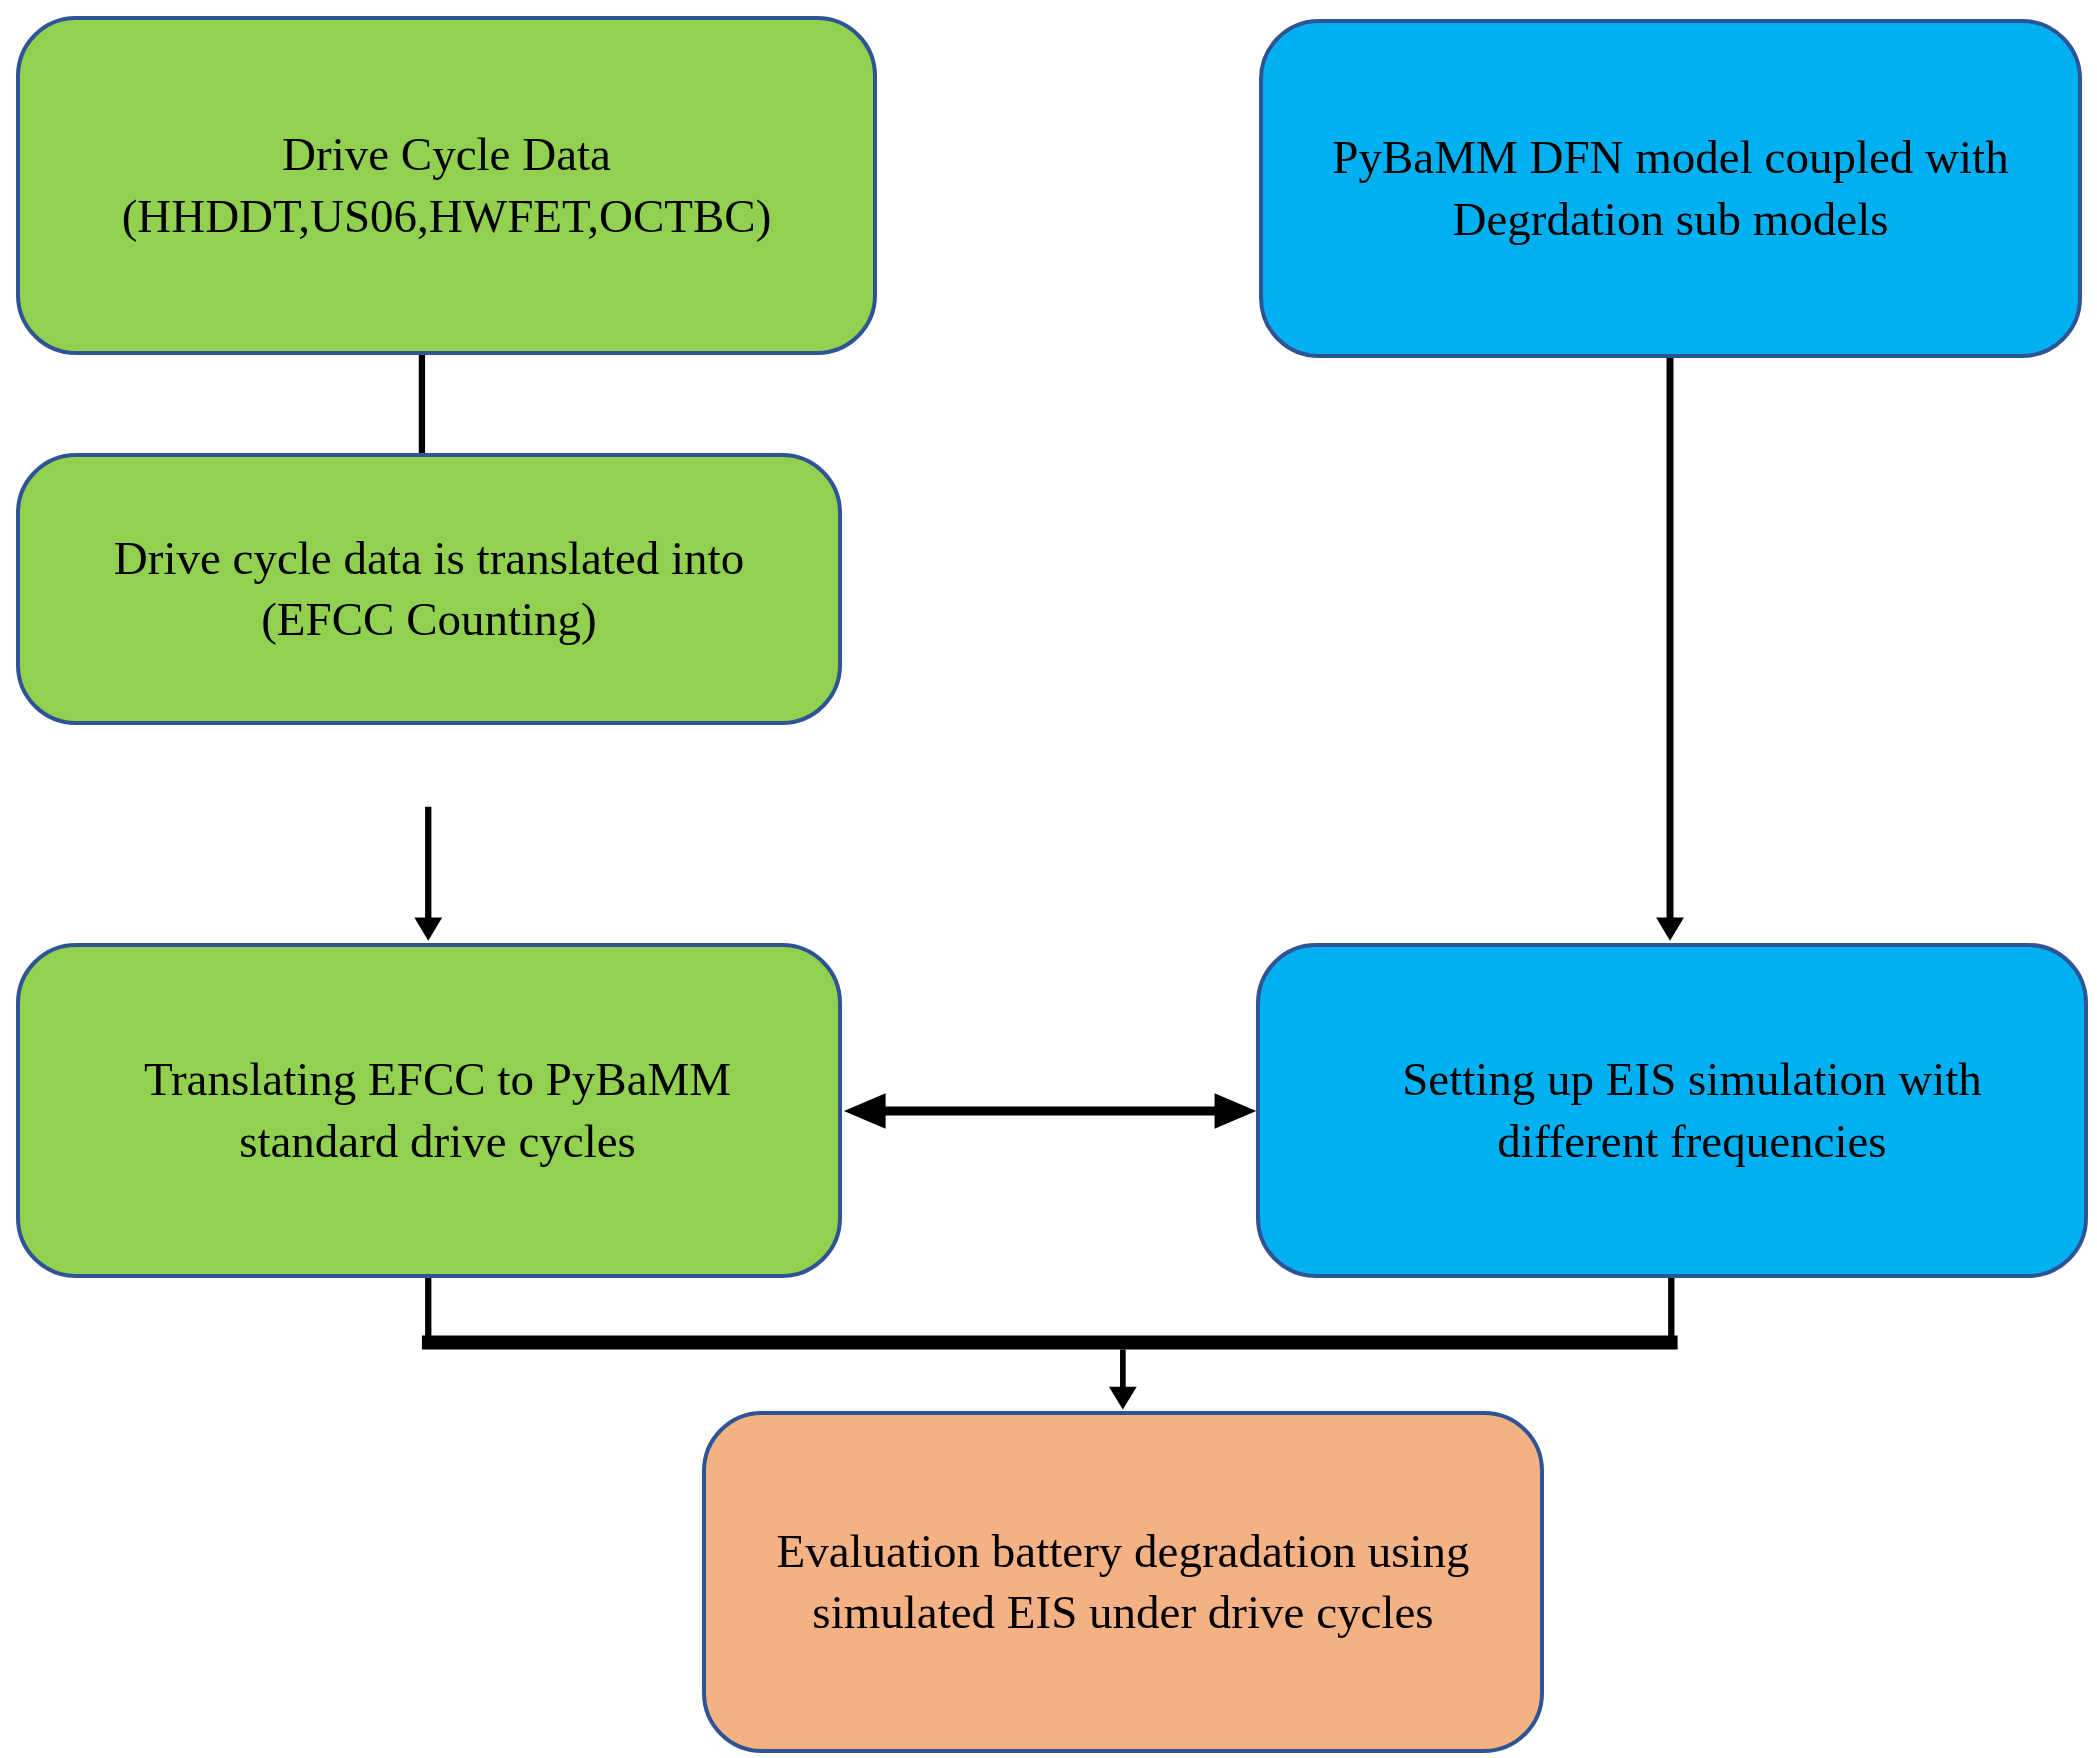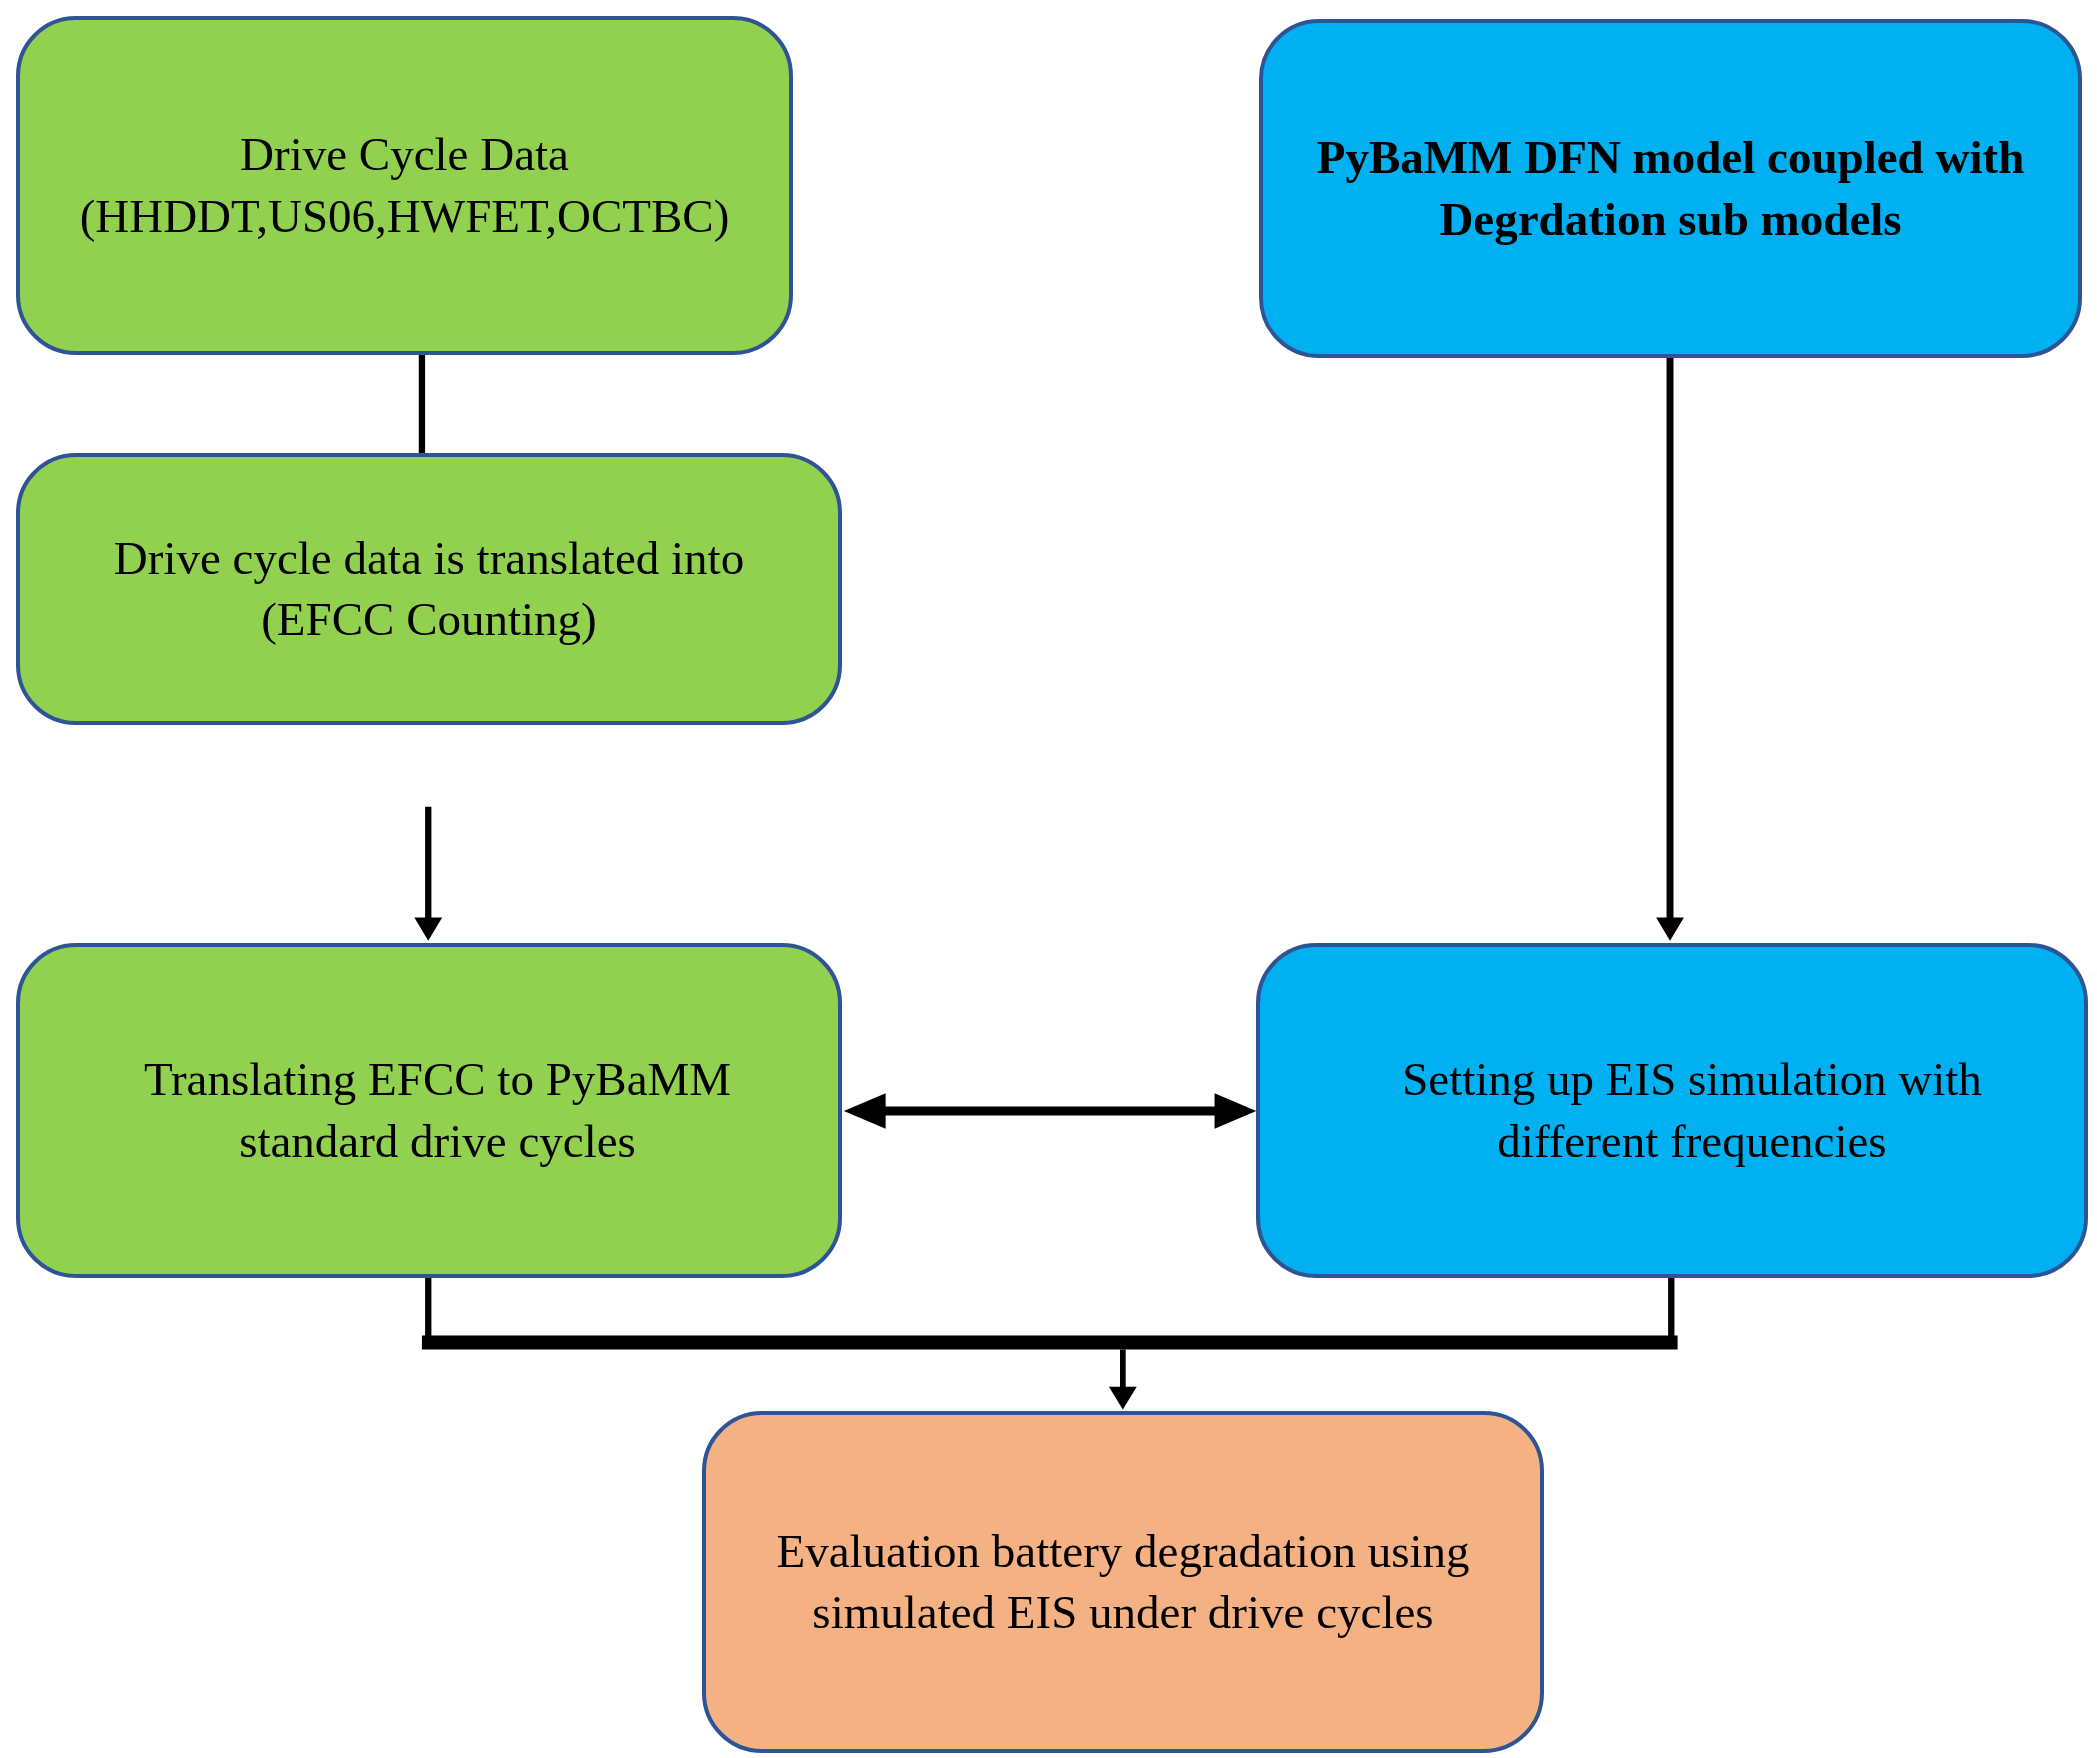--- a/index.html
+++ b/index.html
@@ -57,22 +57,22 @@
     font-size: 47px;
     line-height: 1.3;
   }
   .box .line {
     white-space: nowrap;
   }
   .fill-green  { background: var(--color-green); }
   .fill-blue   { background: var(--color-blue); }
   .fill-orange { background: var(--color-orange); }
 
-  #box-drive-cycle-data { left: 16px;   top: 16px;   width: 777px; height: 339px; }
-  #box-pybamm-dfn       { left: 1259px; top: 19px;   width: 823px; height: 339px; font-weight: bold; }
+  #box-drive-cycle-data { left: 16px;   top: 16px;   width: 861px; height: 339px; }
+  #box-pybamm-dfn       { left: 1259px; top: 19px;   width: 823px; height: 339px; }
   #box-efcc-counting    { left: 16px;   top: 453px;  width: 826px; height: 272px; }
   #box-translate-efcc   { left: 16px;   top: 943px; width: 826px; height: 335px; padding-left: 17px; }
   #box-eis-setup        { left: 1256px; top: 943px; width: 832px; height: 335px; padding-left: 40px; }
   #box-evaluation       { left: 702px; top: 1411px; width: 842px; height: 342px; text-align: center; }
 </style>
 </head>
 <body>
 
 <div class="canvas">
 

